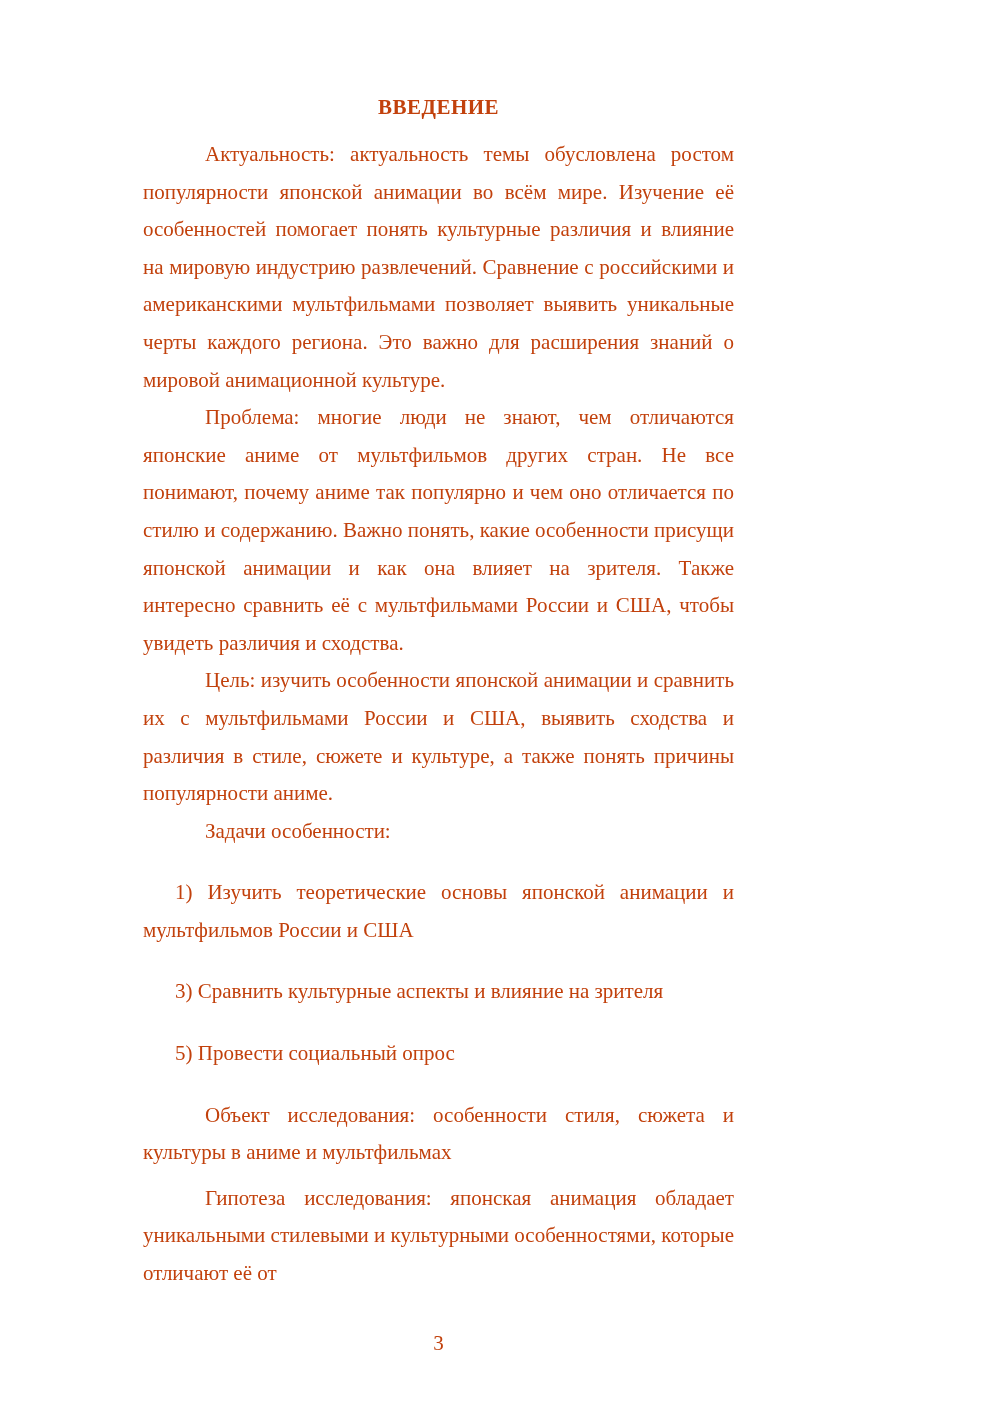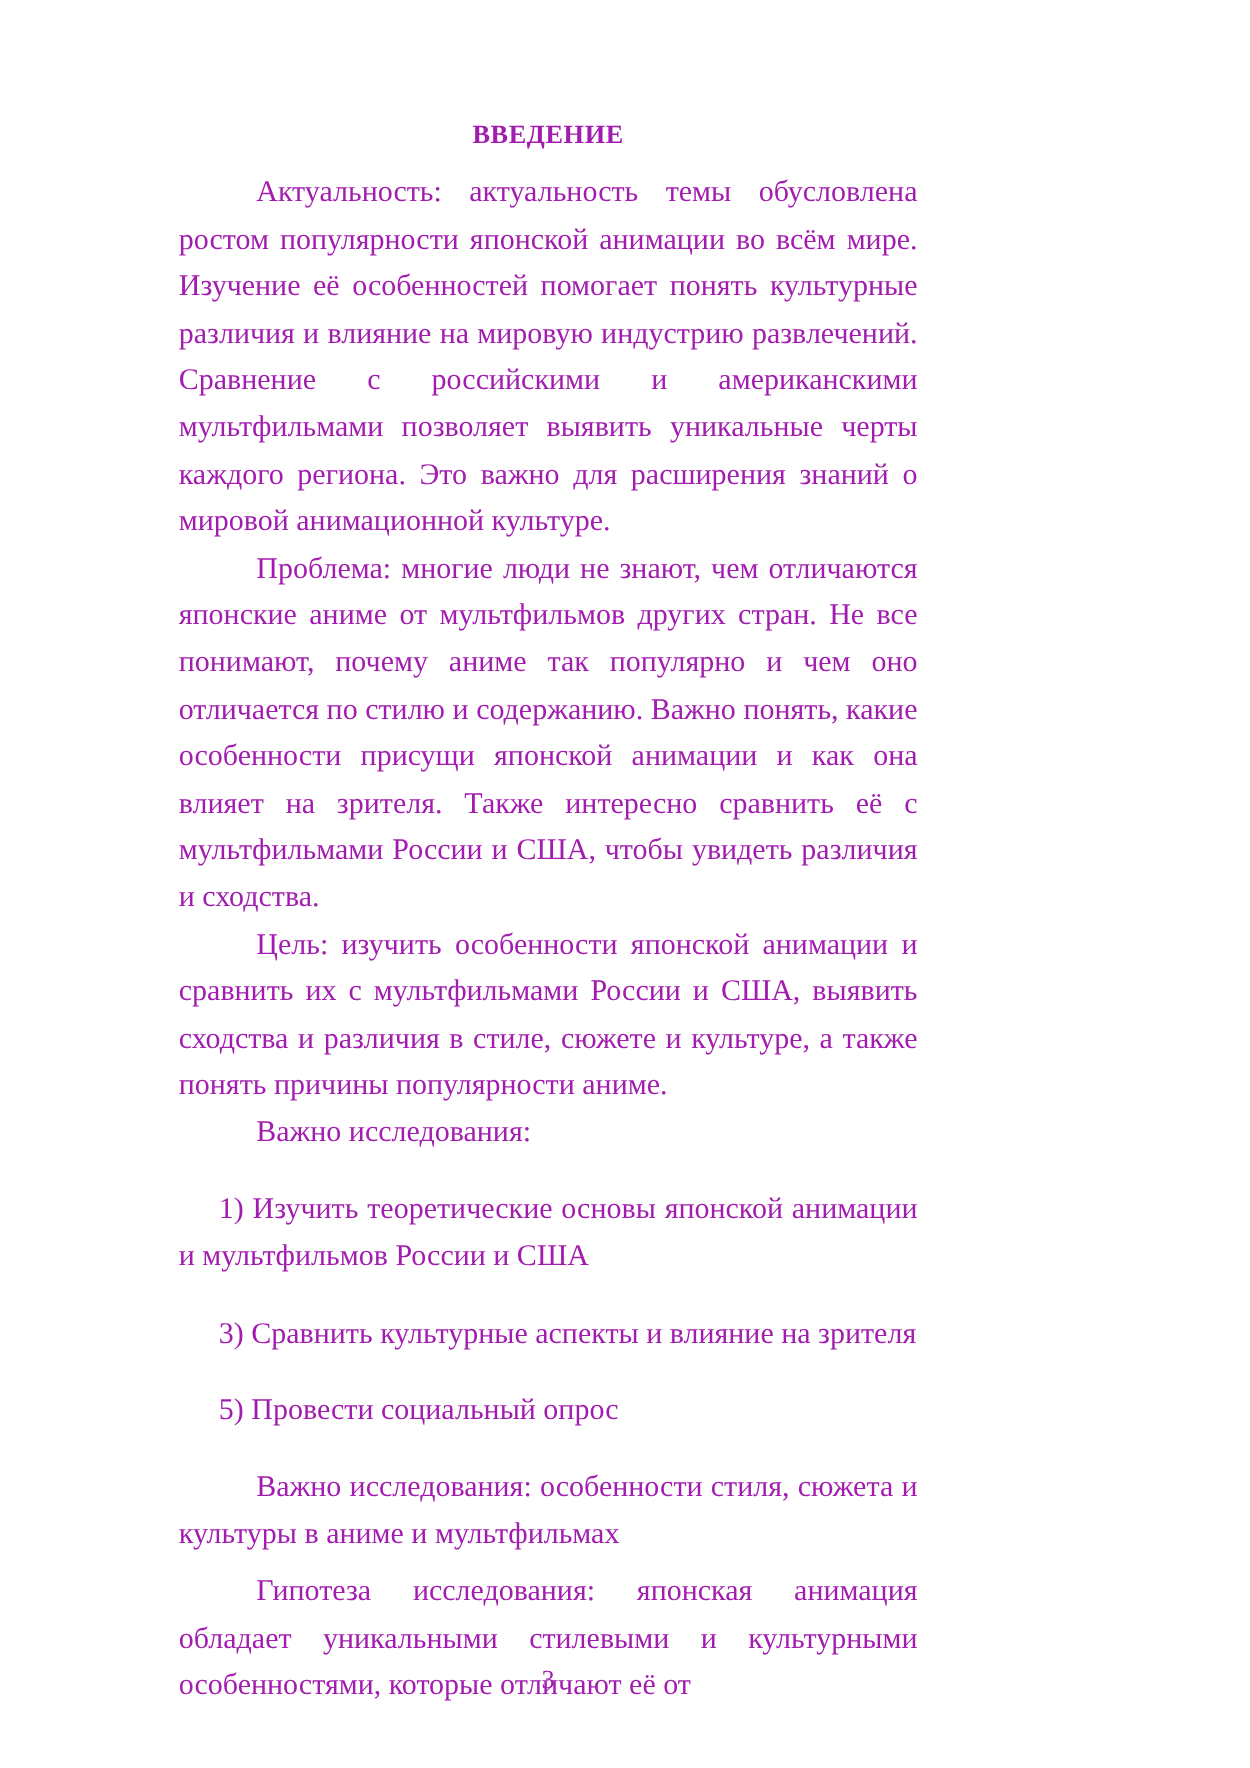--- a/index.html
+++ b/index.html
@@ -8,33 +8,33 @@
     background: #ffffff;
   }
   .page {
     position: relative;
     width: 804px;
     height: 1414px;
     background: #ffffff;
     box-sizing: border-box;
     padding: 88px 70px 0 143px;
     font-family: "Liberation Serif", "DejaVu Serif", serif;
-    color: #a21caf;
+    color: #c2410c;
     overflow: hidden;
   }
   .doc-title {
     text-align: center;
     font-weight: bold;
     font-size: 21px;
     line-height: 38px;
     margin: 0 0 10px 0;
     letter-spacing: 0.5px;
   }
   .para {
-    font-size: 24px;
+    font-size: 21px;
     line-height: 37.6px;
     text-align: justify;
     margin: 0;
   }
   .para.body {
     text-indent: 62px;
   }
   .para.list {
     text-indent: 32px;
     margin: 24px 0;
@@ -58,30 +58,30 @@
 <div class="page">
 
   <h1 class="doc-title">ВВЕДЕНИЕ</h1>
 
   <p class="para body">Актуальность: актуальность темы обусловлена ростом популярности японской анимации во всём мире. Изучение её особенностей помогает понять культурные различия и влияние на мировую индустрию развлечений. Сравнение с российскими и американскими мультфильмами позволяет выявить уникальные черты каждого региона. Это важно для расширения знаний о мировой анимационной культуре.</p>
 
   <p class="para body">Проблема: многие люди не знают, чем отличаются японские аниме от мультфильмов других стран. Не все понимают, почему аниме так популярно и чем оно отличается по стилю и содержанию. Важно понять, какие особенности присущи японской анимации и как она влияет на зрителя. Также интересно сравнить её с мультфильмами России и США, чтобы увидеть различия и сходства.</p>
 
   <p class="para body">Цель: изучить особенности японской анимации и сравнить их с мультфильмами России и США, выявить сходства и различия в стиле, сюжете и культуре, а также понять причины популярности аниме.</p>
 
-  <p class="para body">Важно исследования:</p>
+  <p class="para body">Задачи особенности:</p>
 
   <p class="para list">1) Изучить теоретические основы японской анимации и мультфильмов России и США</p>
 
 
   <p class="para list">3) Сравнить культурные аспекты и влияние на зрителя</p>
 
   <p class="para list">5) Провести социальный опрос</p>
 
 
-  <p class="para body spaced">Важно исследования: особенности стиля, сюжета и культуры в аниме и мультфильмах</p>
+  <p class="para body spaced">Объект исследования: особенности стиля, сюжета и культуры в аниме и мультфильмах</p>
 
 
   <p class="para body spaced">Гипотеза исследования: японская анимация обладает уникальными стилевыми и культурными особенностями, которые отличают её от</p>
 
   <div class="page-number">3</div>
 
 </div>
 
 </body></html>

